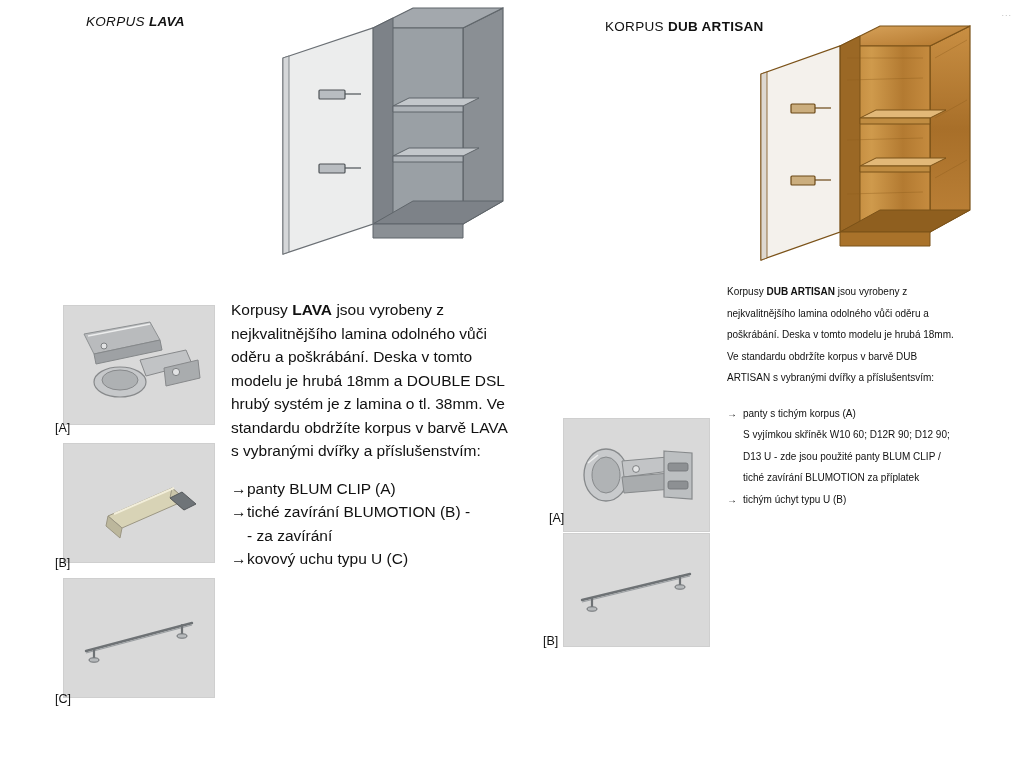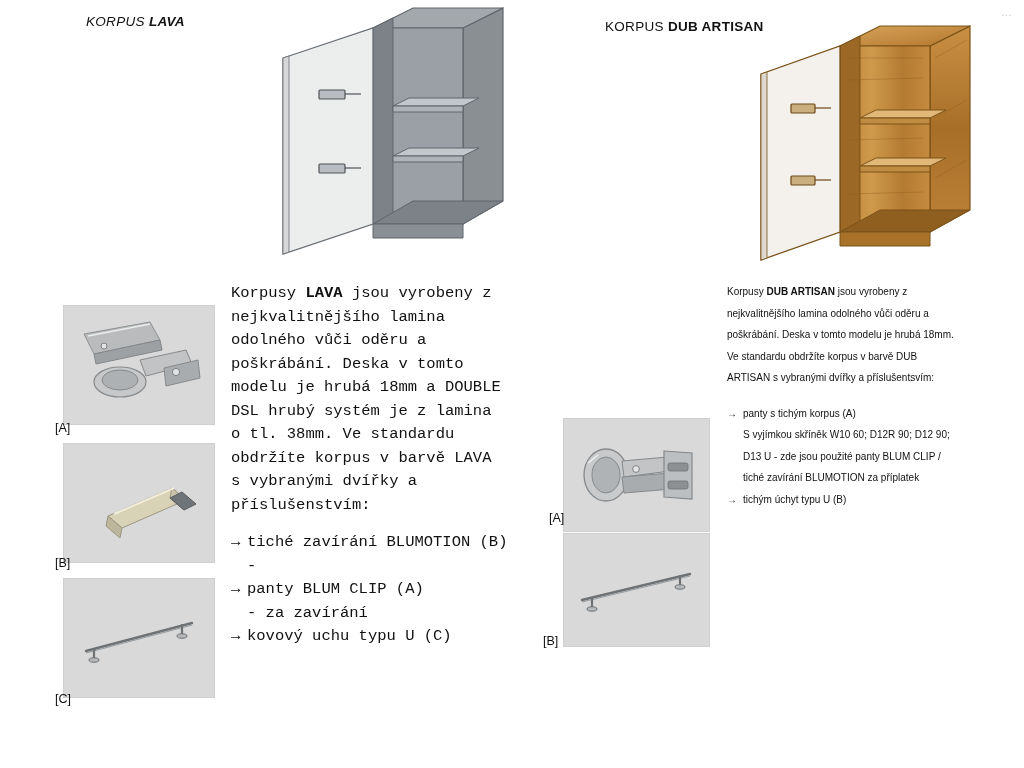--- a/index.html
+++ b/index.html
@@ -39,21 +39,21 @@
   #illus-dub  { left: 755px; top: 18px; width: 250px; height: 245px; }
 
   
   .body-text {
     position: absolute;
     font-size: 15.5px;
     line-height: 23.5px;
     color: #111;
   }
   #text-lava {
-    left: 231px; top: 282px; width: 278px; font-family: Liberation Mono, monospace;
+    left: 231px; top: 298px; width: 278px;
   }
   #text-dub {
     left: 727px; top: 281px; width: 232px;
     font-size: 10px; line-height: 21.5px;
   }
   .body-text p { margin: 0 0 0 0; }
   .body-text .gap { height: 14px; }
   .body-text b { font-weight: bold; }
   .arrow-list { margin: 0; padding: 0; list-style: none; }
   .arrow-list li {
@@ -210,22 +210,22 @@
         <path d="M180,100 L212,82"></path>
         <path d="M180,160 L212,142"></path>
       </g>
     </svg>
   </div>
 
   <div class="body-text" id="text-lava">
     <p><span>Korpusy </span><b>LAVA</b><span> jsou vyrobeny z nejkvalitnějšího lamina odolného vůči oděru a poškrábání. Deska v tomto modelu je hrubá 18mm a DOUBLE DSL hrubý systém je z lamina o tl. 38mm. Ve standardu obdržíte korpus v barvě LAVA s vybranými dvířky a příslušenstvím:</span></p>
     <div class="gap"></div>
     <ul class="arrow-list">
+      <li>panty BLUM CLIP (A)</li>
       <li>tiché zavírání BLUMOTION (B) -</li>
-      <li>panty BLUM CLIP (A)</li>
       <li class="cont">- za zavírání</li>
       <li>kovový uchu typu U (C)</li>
     </ul>
   </div>
 
   <div class="body-text" id="text-dub">
     <p><span>Korpusy </span><b>DUB ARTISAN</b><span> jsou vyrobeny z nejkvalitnějšího lamina odolného vůči oděru a poškrábání. Deska v tomto modelu je hrubá 18mm. Ve standardu obdržíte korpus v barvě DUB ARTISAN s vybranými dvířky a příslušentsvím:</span></p>
     <div class="gap"></div>
     <ul class="arrow-list">
       <li>panty s tichým korpus (A)</li>

